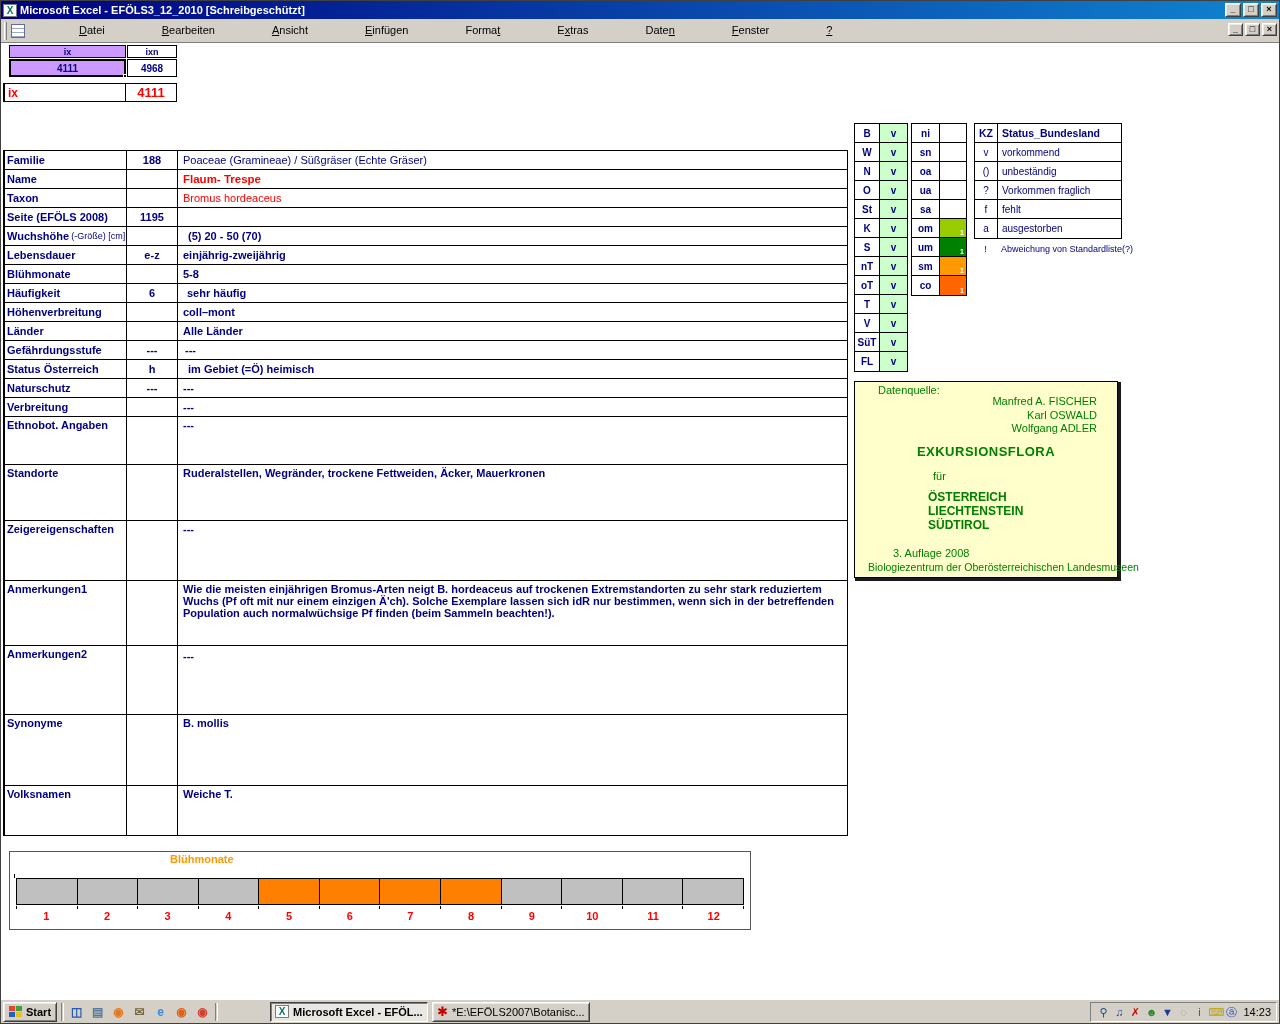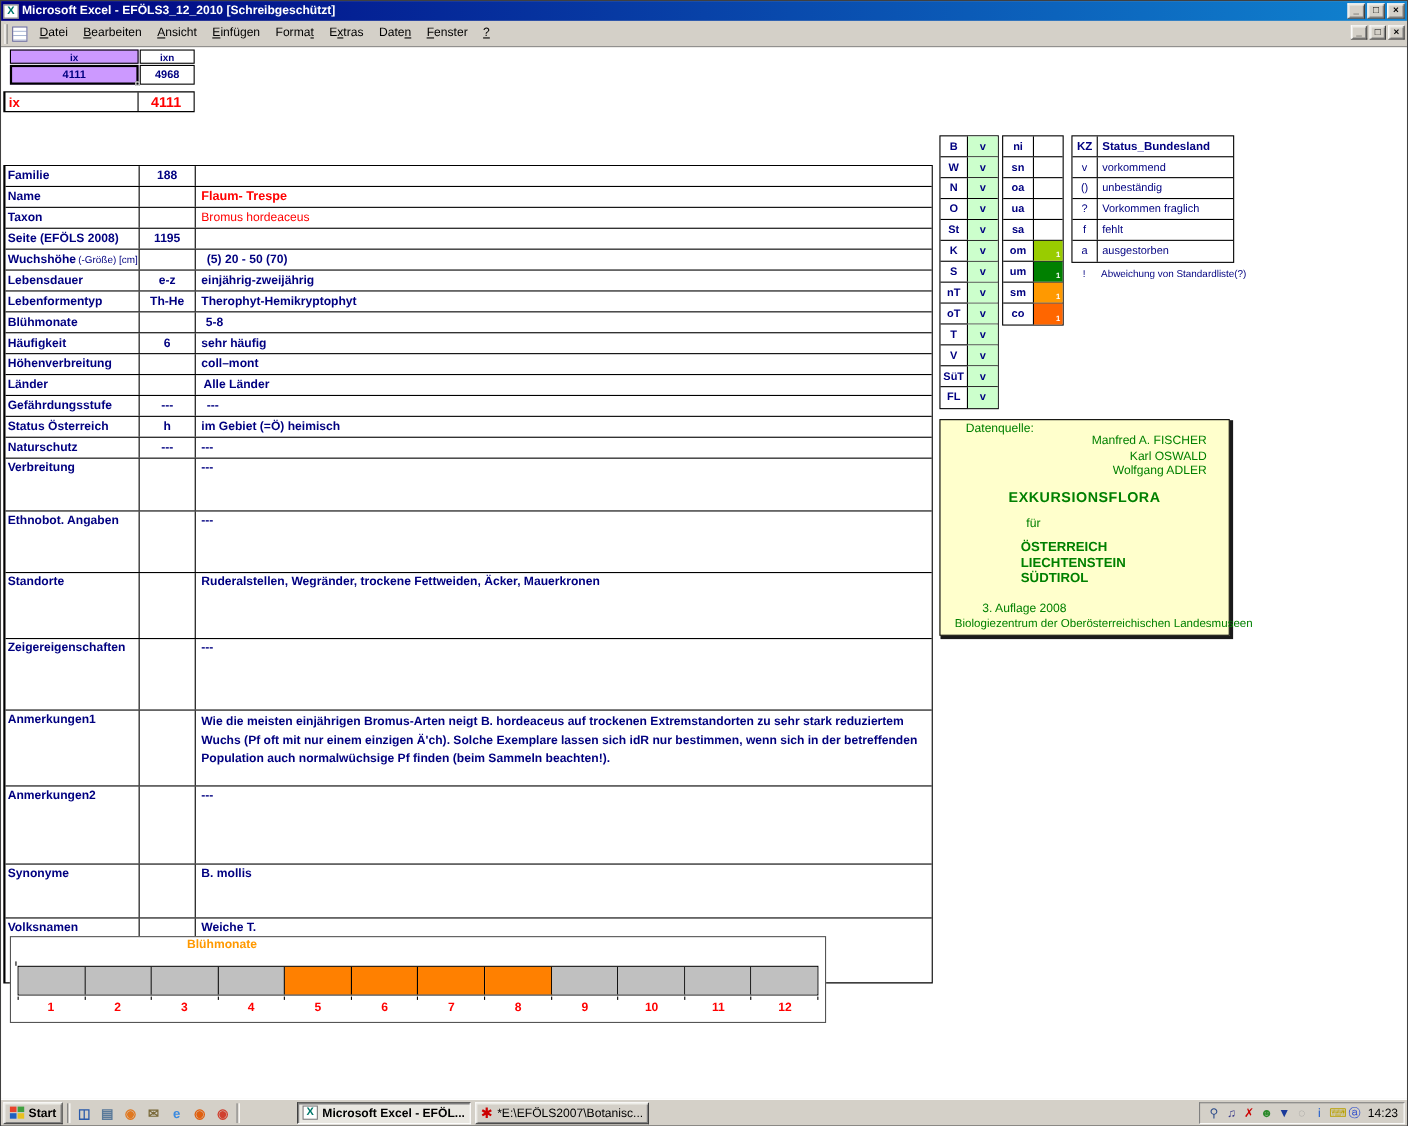--- a/index.html
+++ b/index.html
@@ -11,21 +11,21 @@
   .titlebar { height:18px; background:linear-gradient(90deg,#000080,#1084d0); display:flex; align-items:center; padding:1px 2px; color:#fff; }
   .titlebar .title { font-size:11px; font-weight:bold; margin-left:3px; white-space:nowrap; flex:1; }
   .xlicon { width:14px; height:13px; background:#fff; border:1px solid #7b7b7b; color:#00786a; font-weight:bold; font-size:10px; line-height:11px; text-align:center; display:inline-block; flex:none; }
   .winbtn { width:16px; height:14px; background:#d4d0c8; border:1px solid; border-color:#ffffff #404040 #404040 #ffffff; box-shadow:inset 1px 1px 0 #ecebe5, inset -1px -1px 0 #808080; font-size:9px; line-height:10px; text-align:center; color:#000; font-weight:bold; margin-left:2px; font-family:"Liberation Sans",sans-serif; cursor:default; }
   .winbtn.small { width:15px; height:13px; }
 
   
   .menubar { height:24px; background:#d4d0c8; display:flex; align-items:center; font-size:11px; color:#000; border-bottom:1px solid #808080; position:relative; padding-left:2px; }
   .grip { width:3px; height:18px; border-left:1px solid #fff; border-right:1px solid #808080; margin:0 3px 0 1px; }
   .bookicon { width:14px; height:14px; background:#fff; border:1px solid #6a6a9a; margin:0 4px 0 1px; background-image:linear-gradient(#9ac 1px, transparent 1px); background-size:100% 4px; background-position:0 3px; }
-  .menu-item { padding:3px 7px 4px 7px; white-space:nowrap; }
+  .menu-item { padding:3px 7px 4px 7px; white-space:nowrap;margin-left:43px; }
   .menu-item .accel { text-decoration:underline; }
   .mb-controls { position:absolute; right:2px; top:4px; display:flex; }
 
   
   .sheet { flex:1; background:#fff; position:relative; color:#000080; font-size:11px; overflow:hidden; }
 
   .topcells { position:absolute; left:8px; top:2px; }
   .tc-row { display:flex; }
   .tc { border:1px solid #000; display:flex; align-items:center; justify-content:center; font-weight:bold; color:#000080; }
   .tc.h { height:13px; font-size:9px; }
@@ -188,20 +188,21 @@
     </div>
 
     <div class="mt">
 
     <div class="mt-row">
         <div class="mt-label">
             <span class="lbl-main">Familie</span>
             <span class="lbl-small"></span>
           </div>
         <div class="mt-code">188</div>
+        <div class="mt-value">Poaceae (Gramineae)  /  Süßgräser (Echte Gräser)</div>
       </div>
         <div class="mt-row">
         <div class="mt-label">
             <span class="lbl-main">Name</span>
             <span class="lbl-small"></span>
           </div>
         <div class="mt-code"></div>
         <div class="mt-value">Flaum- Trespe</div>
       </div>
         <div class="mt-row">
@@ -228,28 +229,20 @@
         <div class="mt-code"></div>
         <div class="mt-value">(5) 20 - 50 (70)</div>
       </div>
         <div class="mt-row">
         <div class="mt-label">
             <span class="lbl-main">Lebensdauer</span>
             <span class="lbl-small"></span>
           </div>
         <div class="mt-code">e-z</div>
         <div class="mt-value">einjährig-zweijährig</div>
-      </div>
-        <div class="mt-row">
-        <div class="mt-label">
-            <span class="lbl-main">Lebenformentyp</span>
-            <span class="lbl-small"></span>
-          </div>
-        <div class="mt-code">Th-He</div>
-        <div class="mt-value">Therophyt-Hemikryptophyt</div>
       </div>
         <div class="mt-row">
         <div class="mt-label">
             <span class="lbl-main">Blühmonate</span>
             <span class="lbl-small"></span>
           </div>
         <div class="mt-code"></div>
         <div class="mt-value">5-8</div>
       </div>
         <div class="mt-row">

